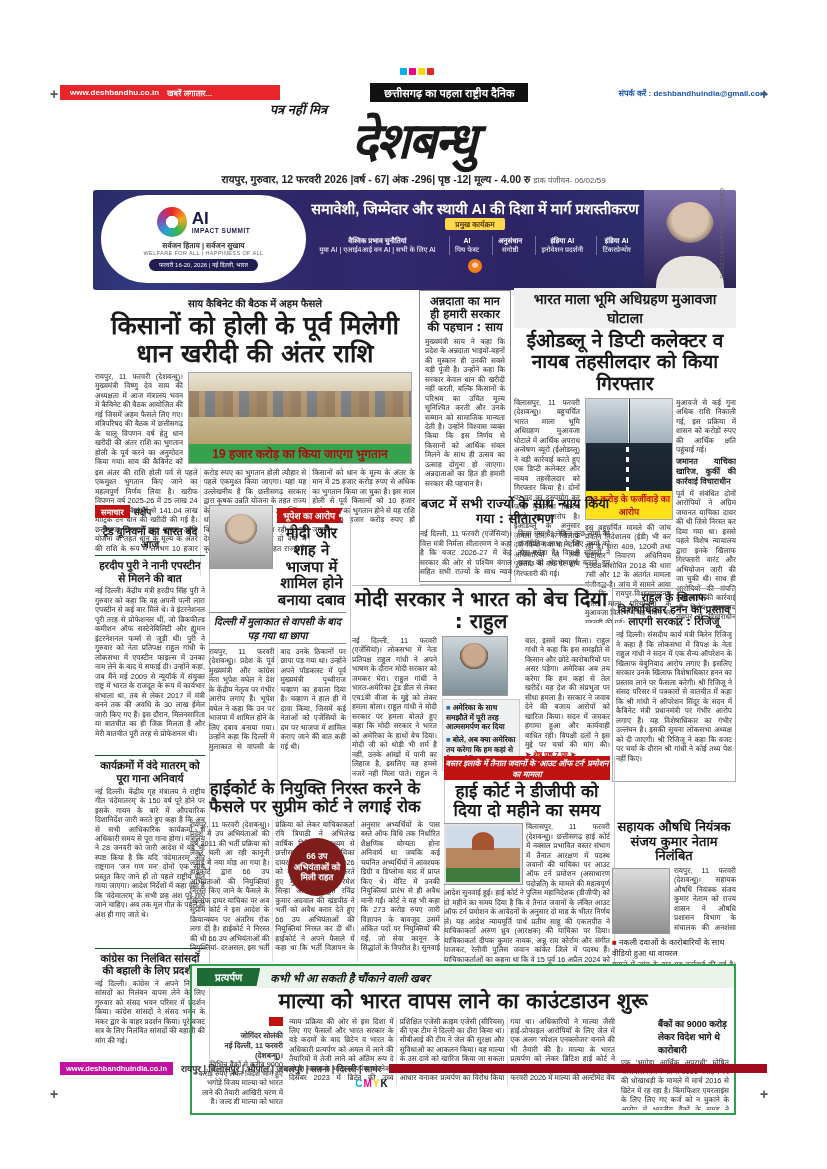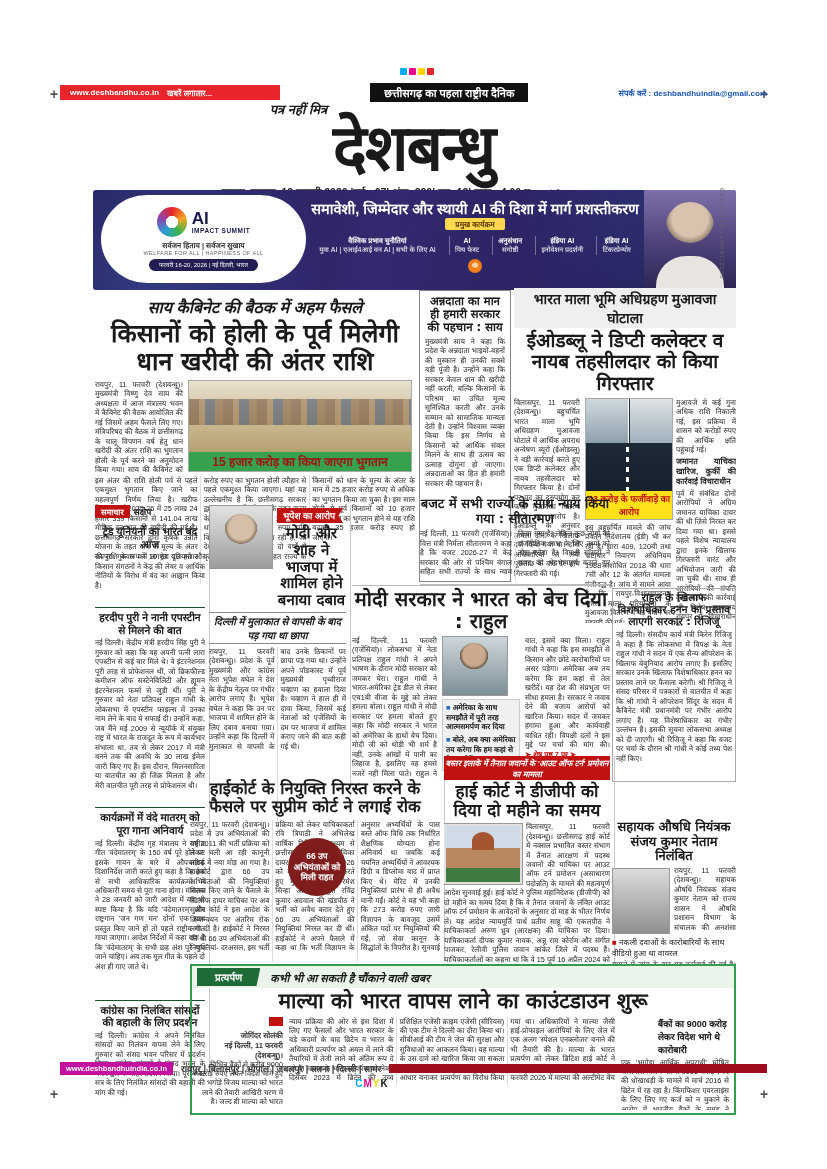--- a/index.html
+++ b/index.html
@@ -11,21 +11,21 @@
   .topbar{left:60px;top:84px;width:707px;height:16px;display:flex;align-items:center;justify-content:space-between;}
   .topbar-left{background:#e8252a;color:#fff;font-size:8px;font-weight:bold;padding:2px 10px;width:200px;display:flex;gap:8px;align-items:center;}
   .topbar-center{background:#111;color:#fff;font-size:11px;font-weight:bold;padding:2px 14px;}
   .topbar-right{font-size:8px;color:#444;}
   .topbar-right b{color:#1b55b5;}
   .minilogo{left:400px;top:68px;display:flex;gap:2px;}
   .minilogo span{width:7px;height:7px;display:inline-block;border-radius:1px;}
   
   .masthead{left:0;top:100px;width:827px;text-align:center;}
   .tagline{font-size:13px;font-weight:bold;font-style:italic;margin-left:-230px;}
-  .title{font-size:64px;line-height:.95;font-weight:900;letter-spacing:-2px;font-family:"DejaVu Sans",sans-serif;}
+  .title{font-size:50px;line-height:.95;font-weight:900;letter-spacing:-2px;font-family:"DejaVu Sans",sans-serif;font-style:italic;}
   .dateline{font-size:10.5px;margin-top:6px;font-weight:bold;color:#222;}
   .dateline small{font-weight:normal;font-size:8px;color:#555;}
   
   .banner{left:93px;top:190px;width:643px;height:100px;background:linear-gradient(100deg,#221d52 0%,#33296f 45%,#2a2260 75%,#1d1847 100%);
           border-radius:3px;color:#fff;display:flex;overflow:hidden;}
   .banner:before{content:"";position:absolute;left:0;top:0;right:0;bottom:0;
      background:radial-gradient(circle at 8% 80%,rgba(90,140,255,.25),transparent 30%),radial-gradient(circle at 92% 15%,rgba(90,140,255,.18),transparent 28%);}
   .ai-card{position:relative;margin:5px 0 5px 8px;background:#fff;color:#222;border-radius:46px/44px;width:205px;height:88px;
            display:flex;flex-direction:column;align-items:center;justify-content:center;text-align:center;flex:none;}
   .ai-logo-row{display:flex;align-items:center;gap:5px;}
@@ -52,21 +52,21 @@
   .headline{font-weight:900;text-align:center;line-height:1.12;font-family:"DejaVu Sans",sans-serif;}
   .body-txt{font-size:7.3px;line-height:1.3;text-align:justify;color:#222;overflow:hidden;}
   .cols2{column-count:2;column-gap:6px;column-rule:1px solid #ddd;}
   .cols3{column-count:3;column-gap:6px;column-rule:1px solid #ddd;}
   .cont{color:#c11212;font-weight:bold;white-space:nowrap;}
   .vrule{border-right:1px solid #c9c9c9;}
   .photo{position:relative;overflow:hidden;border:1px solid #aaa;}
   .cap-band{position:absolute;left:0;right:0;bottom:0;text-align:center;font-weight:900;}
   
   .cab{left:95px;top:296px;width:320px;}
-  .cab .kicker{font-size:16px;font-style:italic;}
+  .cab .kicker{font-size:10px;}
   .cab .headline{font-size:25px;margin-top:2px;}
   .cab-photo{background:linear-gradient(180deg,#e8e2d2 0%,#cdbd96 40%,#a8905e 100%);}
   .cab-photo .people{position:absolute;top:18px;left:0;right:0;height:26px;background:repeating-linear-gradient(90deg,#6b4a35 0 10px,#99744f 10px 16px,#374a6b 16px 26px,#7d5a3c 26px 34px);opacity:.55;}
   .cab-cap{background:#37a24d;color:#a31111;font-size:12px;padding:1px 0;}
   
   .saay{left:419px;top:290px;width:92px;border:1px solid #888;padding:4px 5px;box-sizing:border-box;background:#fff;}
   .saay .headline{font-size:11.5px;}
   
   .eow{left:514px;top:288px;width:222px;}
   .eow .kicker{font-size:14px;background:#efefef;padding:1px 0;}
@@ -206,21 +206,21 @@
   </div>
   <div class="abs cbc">CBC 06124/13/0007/2026</div>
 
   <div class="abs cab">
     <div class="kicker">साय कैबिनेट की बैठक में अहम फैसले</div>
     <div class="headline">किसानों को होली के पूर्व मिलेगी धान खरीदी की अंतर राशि</div>
     <div style="display:flex;gap:5px;margin-top:4px;">
       <div class="body-txt" style="width:88px;height:92px;">रायपुर, 11 फरवरी (देशबन्धु)। मुख्यमंत्री विष्णु देव साय की अध्यक्षता में आज मंत्रालय भवन में कैबिनेट की बैठक आयोजित की गई जिसमें अहम फैसले लिए गए। मंत्रिपरिषद की बैठक में छत्तीसगढ़ के चालू विपणन वर्ष हेतु धान खरीदी की अंतर राशि का भुगतान होली के पूर्व करने का अनुमोदन किया गया। साय की कैबिनेट को धान खरीदी की अंतर राशि का भुगतान होली के पूर्व करने का निर्णय लिया गया।</div>
       <div class="photo cab-photo" style="width:222px;height:90px;">
         <div class="people"></div>
-        <div class="cap-band cab-cap">15 हजार करोड़ का किया जाएगा भुगतान</div>
+        <div class="cap-band cab-cap">19 हजार करोड़ का किया जाएगा भुगतान</div>
       </div>
     </div>
     <div class="body-txt cols3" style="margin-top:4px;height:108px;">इस अंतर की राशि होली पर्व से पहले एकमुश्त भुगतान किए जाने का महत्वपूर्ण निर्णय लिया है। खरीफ विपणन वर्ष 2025-26 में 25 लाख 24 हजार 339 किसानों से 141.04 लाख मीट्रिक टन धान की खरीदी की गई है। छत्तीसगढ़ सरकार द्वारा कृषक उन्नति योजना के तहत धान के मूल्य के अंतर की राशि के रूप में लगभग 10 हजार करोड़ रुपए का भुगतान होली त्यौहार से पहले एकमुश्त किया जाएगा। यहां यह उल्लेखनीय है कि छत्तीसगढ़ सरकार द्वारा कृषक उन्नति योजना के तहत राज्य के किसानों से प्रति एकड़ 21 क्विंटल धान की खरीदी 3100 रुपए प्रति क्विंटल के मान से की जा रही है, जो देश में सर्वाधिक है। बीते दो वर्षों में कृषक उन्नति योजना के तहत राज्य के किसानों को धान के मूल्य के अंतर के मान में 25 हजार करोड़ रुपए से अधिक का भुगतान किया जा चुका है। इस साल होली से पूर्व किसानों को 10 हजार करोड़ रुपए का भुगतान होने से यह राशि बढ़कर 35 हजार करोड़ रुपए हो जाएगी।</div>
   </div>
 
   <div class="abs saay">
     <div class="headline">अन्नदाता का मान ही हमारी सरकार की पहचान : साय</div>
     <div class="body-txt" style="margin-top:3px;height:240px;">मुख्यमंत्री साय ने कहा कि प्रदेश के अन्नदाता भाइयों-बहनों की मुस्कान ही उनकी सबसे बड़ी पूंजी है। उन्होंने कहा कि सरकार केवल धान की खरीदी नहीं करती, बल्कि किसानों के परिश्रम का उचित मूल्य सुनिश्चित करती और उनके सम्मान को सामाजिक मान्यता देती है। उन्होंने विश्वास व्यक्त किया कि इस निर्णय से किसानों को आर्थिक संबल मिलने के साथ ही उत्सव का उत्साह दोगुना हो जाएगा। अन्नदाताओं का हित ही हमारी सरकार की पहचान है।</div>
   </div>
 
@@ -250,21 +250,20 @@
     </div>
   </div>
 
   <div class="abs briefs vrule" style="height:568px;padding-right:4px;">
     <div class="briefs-label">
       <span class="tag1">समाचार</span>
       <span class="tag2">संक्षेप</span>
     </div>
     <div class="brief">
       <h4>ट्रेड यूनियनों का भारत बंद आज</h4>
-      <div class="body-txt" style="height:52px;">रायपुर। गुरुवार को 10 ट्रेड यूनियनों और किसान संगठनों ने केंद्र की लेबर व आर्थिक नीतियों के विरोध में बंद का आह्वान किया है।</div>
     </div>
     <div class="brief">
       <h4>हरदीप पुरी ने नानी एपस्टीन से मिलने की बात</h4>
       <div class="body-txt" style="height:166px;">नई दिल्ली। केंद्रीय मंत्री हरदीप सिंह पुरी ने गुरुवार को कहा कि वह अपनी पत्नी लारा एपस्टीन से कई बार मिले थे। वे इंटरनेशनल पूरी तरह से प्रोफेशनल थीं, जो ब्रिकफील्ड कमीशन ऑफ सस्टेनेबिलिटी और ह्यूमन इंटरनेशनल फर्म्स से जुड़ी थीं। पुरी ने गुरुवार को नेता प्रतिपक्ष राहुल गांधी के लोकसभा में एपस्टीन फाइल्स में उनका नाम लेने के बाद ये सफाई दी। उन्होंने कहा, जब मैंने मई 2009 से न्यूयॉर्क में संयुक्त राष्ट्र में भारत के राजदूत के रूप में कार्यभार संभाला था, तब से लेकर 2017 में मंत्री बनने तक की अवधि के 30 लाख ईमेल जारी किए गए हैं। इस दौरान, मिलनसारिता या बातचीत का ही जिक्र मिलता है और मेरी बातचीत पूरी तरह से प्रोफेशनल थी।</div>
     </div>
     <div class="brief">
       <h4>कार्यक्रमों में वंदे मातरम् को पूरा गाना अनिवार्य</h4>
       <div class="body-txt" style="height:158px;">नई दिल्ली। केंद्रीय गृह मंत्रालय ने राष्ट्रीय गीत 'वंदेमातरम्' के 150 वर्ष पूरे होने पर इसके गायन के बारे में औपचारिक दिशानिर्देश जारी करते हुए कहा है कि अब से सभी आधिकारिक कार्यक्रमों में अधिकारी समय से पूरा गाना होगा। मंत्रालय ने 28 जनवरी को जारी आदेश में यह भी स्पष्ट किया है कि यदि 'वंदेमातरम्' और राष्ट्रगान 'जन गण मन' दोनों एक साथ प्रस्तुत किए जाने हों तो पहले राष्ट्रीय गीत गाया जाएगा। आदेश निर्देशों में कहा गया है कि 'वंदेमातरम्' के सभी छह अंश पूरे गाए जाने चाहिए। अब तक मूल गीत के पहले दो अंश ही गाए जाते थे।</div>
     </div>
     <div class="brief" style="border-bottom:none;">

